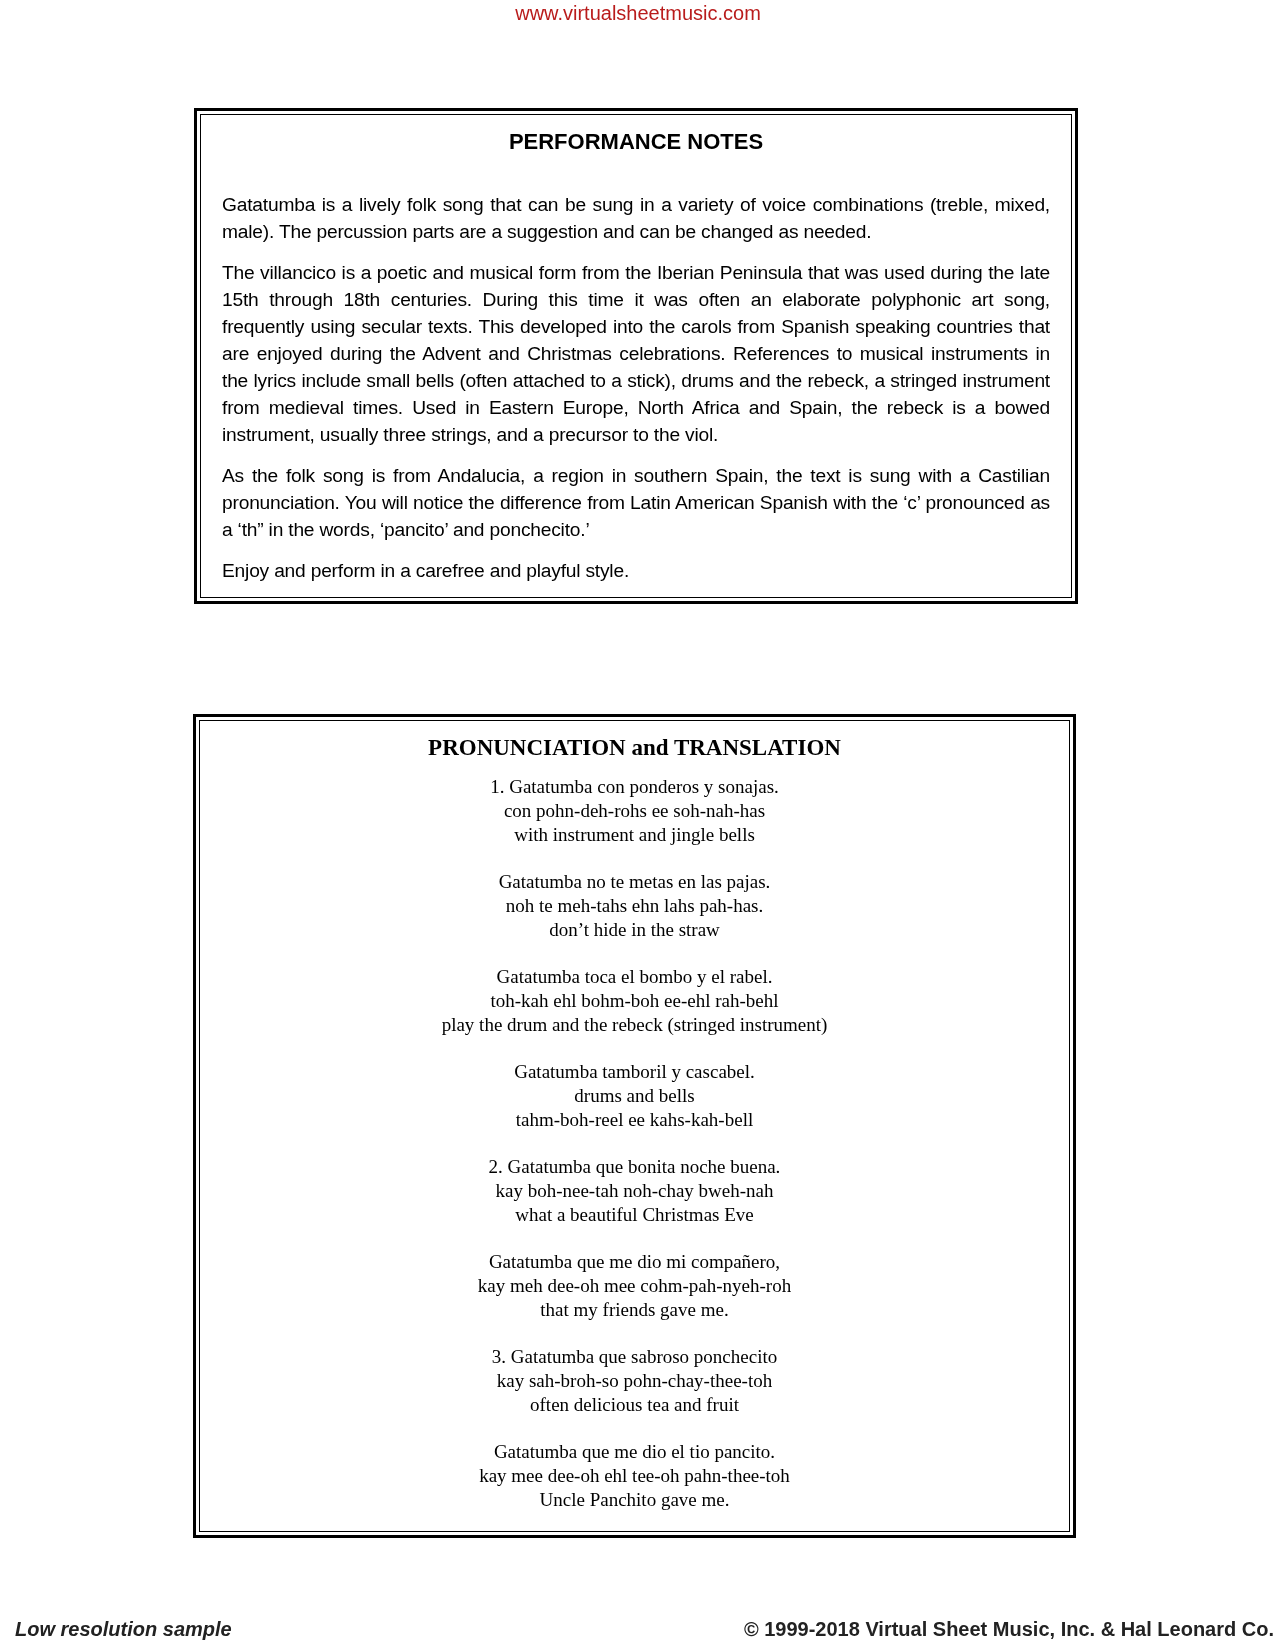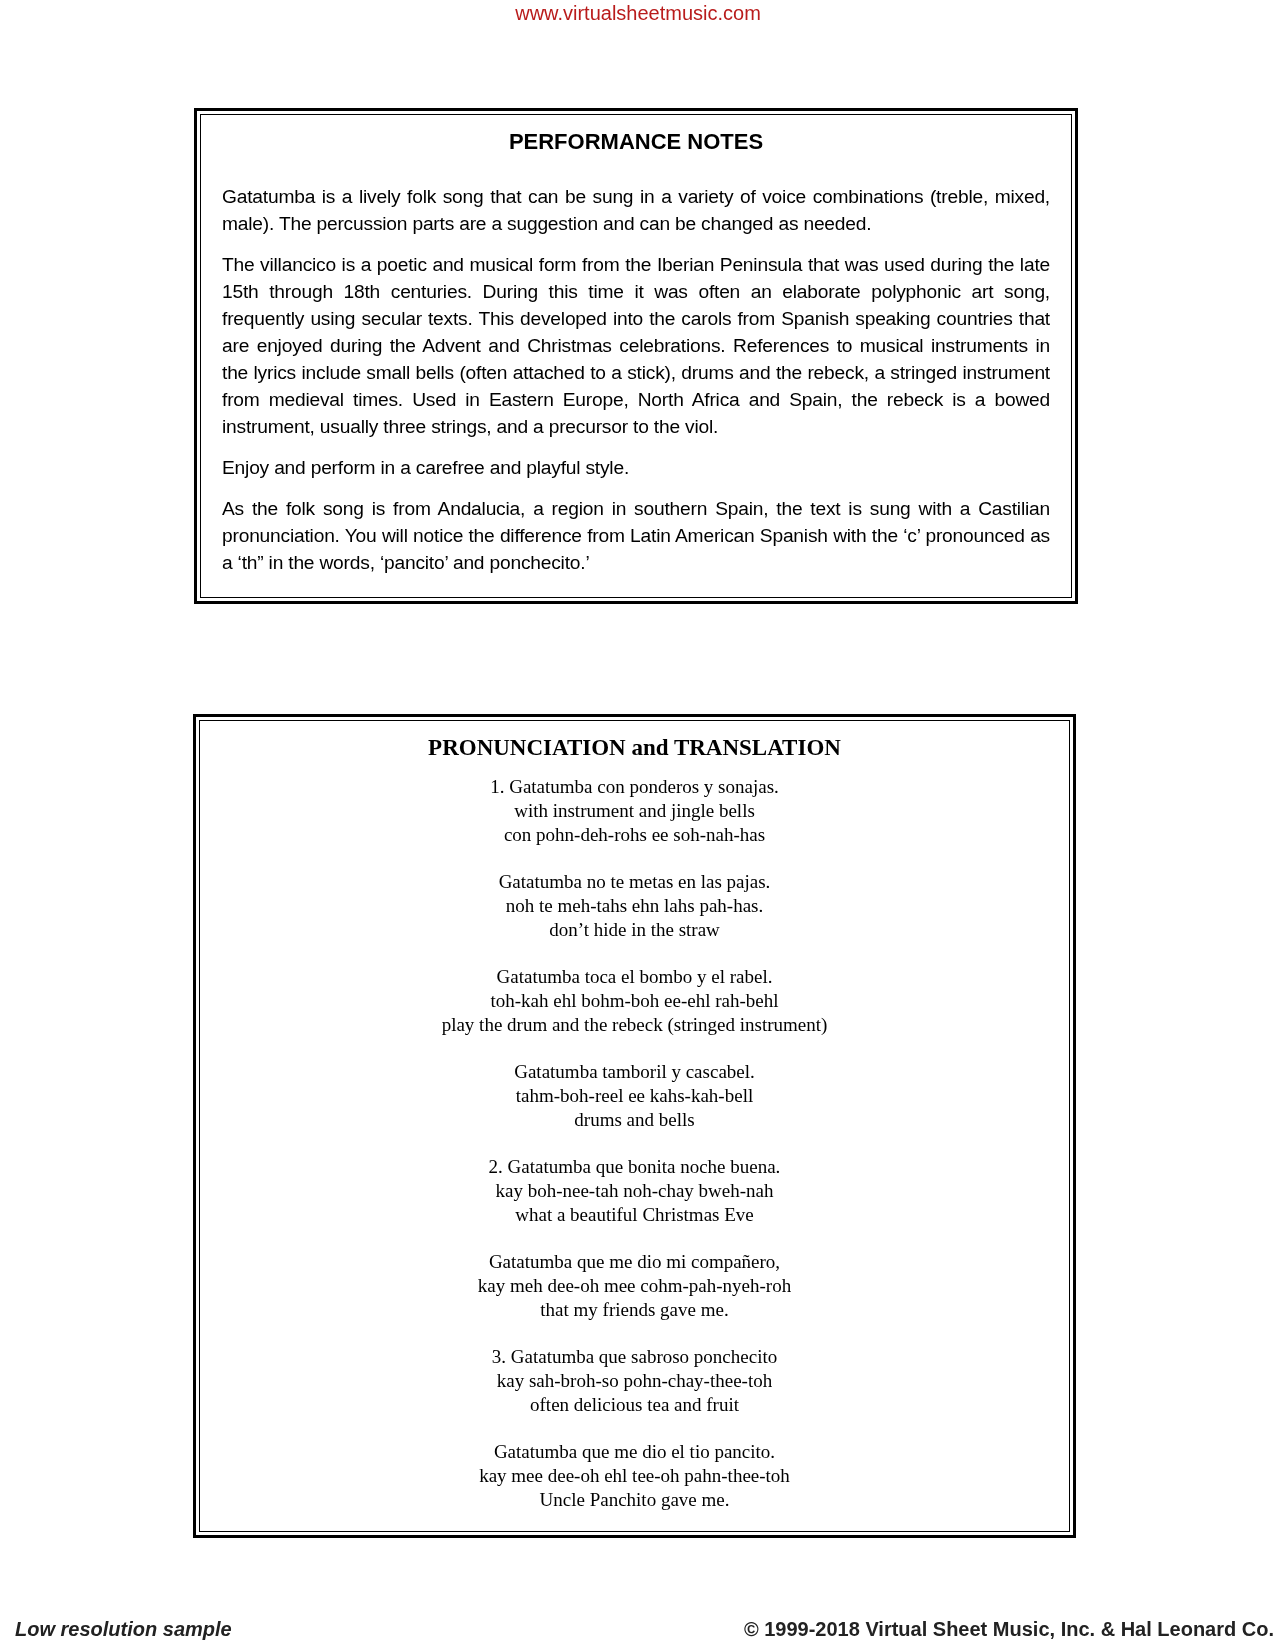--- a/index.html
+++ b/index.html
@@ -34,21 +34,21 @@
     }
     #notes-box {
       left: 194px;
       top: 108px;
       width: 884px;
       height: 496px;
       padding: 18px 25px 0 25px;
       font-family: "Liberation Sans", sans-serif;
     }
     #notes-box h2 {
-      margin: 0 0 28px 0;
+      margin: 0 0 36px 0;
       text-align: center;
       font-size: 22px;
       font-weight: bold;
       letter-spacing: 0px;
     }
     #notes-box p {
       margin: 0 0 14px 0;
       font-size: 19.2px;
       line-height: 27px;
       text-align: justify;
@@ -100,46 +100,46 @@
   </style>
 </head>
 <body>
 
 <div class="site-url">www.virtualsheetmusic.com</div>
 
 <div class="box" id="notes-box">
   <h2>PERFORMANCE NOTES</h2>
   <p>Gatatumba is a lively folk song that can be sung in a variety of voice combinations (treble, mixed, male).  The percussion parts are a suggestion and can be changed as needed.</p>
   <p>The villancico is a poetic and musical form from the Iberian Peninsula that was used during the late 15th through 18th centuries.  During this time it was often an elaborate polyphonic art song, frequently using secular texts.  This developed into the carols from Spanish speaking countries that are enjoyed during the Advent and Christmas celebrations.  References to musical instruments in the lyrics include small bells (often attached to a stick), drums and the rebeck, a stringed instrument from medieval times.  Used in Eastern Europe, North Africa and Spain, the rebeck is a bowed instrument, usually three strings, and a precursor to the viol.</p>
+  <p>As the folk song is from Andalucia, a region in southern Spain, the text is sung with a Castilian pronunciation.  You will notice the difference from Latin American Spanish with the ‘c’ pronounced as a ‘th” in the words, ‘pancito’ and ponchecito.’</p>
   <p>Enjoy and perform in a carefree and playful style.</p>
-  <p>As the folk song is from Andalucia, a region in southern Spain, the text is sung with a Castilian pronunciation.  You will notice the difference from Latin American Spanish with the ‘c’ pronounced as a ‘th” in the words, ‘pancito’ and ponchecito.’</p>
 </div>
 
 <div class="box" id="trans-box">
   <h2>PRONUNCIATION and TRANSLATION</h2>
 
   <div class="stanza">
     <span class="line">1. Gatatumba con ponderos y sonajas.</span>
+    <span class="line">con pohn-deh-rohs ee soh-nah-has</span>
     <span class="line">with instrument and jingle bells</span>
-    <span class="line">con pohn-deh-rohs ee soh-nah-has</span>
   </div>
   <div class="stanza">
     <span class="line">Gatatumba no te metas en las pajas.</span>
     <span class="line">noh te meh-tahs ehn lahs pah-has.</span>
     <span class="line">don’t hide in the straw</span>
   </div>
   <div class="stanza">
     <span class="line">Gatatumba toca el bombo y el rabel.</span>
     <span class="line">toh-kah ehl bohm-boh ee-ehl rah-behl</span>
     <span class="line">play the drum and the rebeck (stringed instrument)</span>
   </div>
   <div class="stanza">
     <span class="line">Gatatumba tamboril y cascabel.</span>
+    <span class="line">drums and bells</span>
     <span class="line">tahm-boh-reel ee kahs-kah-bell</span>
-    <span class="line">drums and bells</span>
   </div>
   <div class="stanza">
     <span class="line">2. Gatatumba que bonita noche buena.</span>
     <span class="line">kay boh-nee-tah noh-chay bweh-nah</span>
     <span class="line">what a beautiful Christmas Eve</span>
   </div>
   <div class="stanza">
     <span class="line">Gatatumba que me dio mi compañero,</span>
     <span class="line">kay meh dee-oh mee cohm-pah-nyeh-roh</span>
     <span class="line">that my friends gave me.</span>

